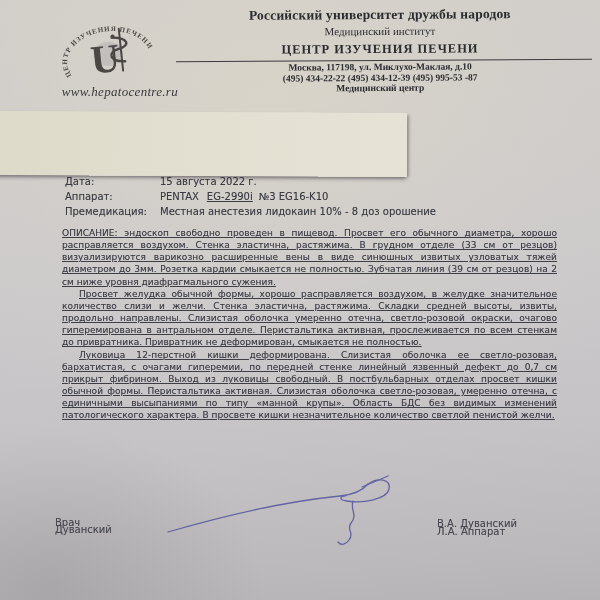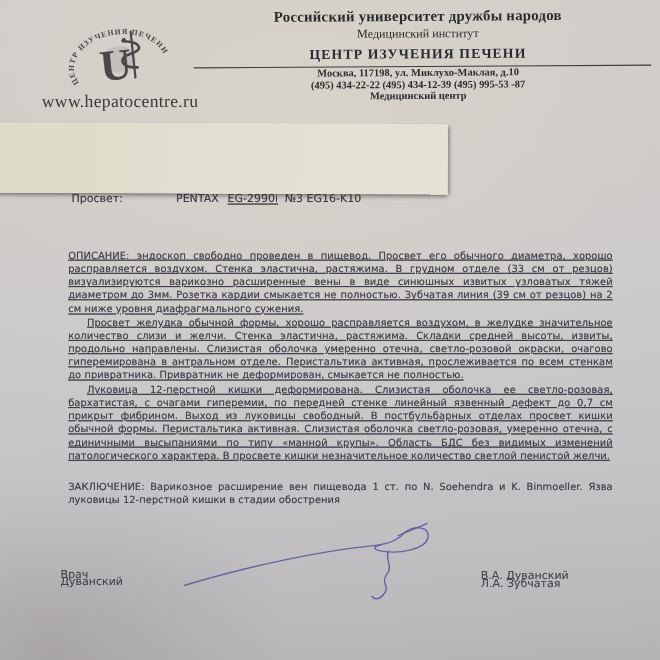--- a/index.html
+++ b/index.html
@@ -8,22 +8,22 @@
     position:relative;width:600px;height:600px;
     background:
       radial-gradient(60% 45% at 8% 98%, rgba(95,90,98,0.20) 0%, rgba(0,0,0,0) 60%),
       radial-gradient(140% 90% at 45% 16%, rgba(216,212,201,0.95) 0%, rgba(209,206,203,0.5) 38%, rgba(0,0,0,0) 62%),
       linear-gradient(176deg, #d3d0c9 0%, #cfccca 22%, #cbc8cb 48%, #c6c3c6 72%, #bcb9bc 92%, #b6b3b6 100%);
     font-family:"DejaVu Sans", sans-serif;
     color:#3e3e45;
   }
   
   #stamp{position:absolute;left:58px;top:12px;width:100px;height:78px;transform:rotate(-6deg);}
-  #website{position:absolute;left:38px;top:84px;width:140px;text-align:left;
-    font-family:"Liberation Serif", serif;font-size:16px;color:#3a3a3e;letter-spacing:0.3px;}
+  #website{position:absolute;left:38px;top:84px;width:140px;text-align:right;
+    font-family:"Liberation Serif", serif;font-size:13px;color:#3a3a3e;letter-spacing:0.3px;font-style:italic;}
   #letterhead{position:absolute;left:168px;top:7px;width:424px;text-align:center;transform:rotate(-0.35deg);
     font-family:"Liberation Serif", serif;color:#2b2b2f;}
   .lh-university{font-size:13.5px;font-weight:bold;letter-spacing:0.2px;}
   .lh-institute{font-size:11px;margin-top:2px;}
   .lh-center{font-size:12.5px;font-weight:bold;letter-spacing:1px;margin-top:5px;}
   .lh-rule{border:none;border-top:1.4px solid #3c3c3c;margin:3px 0 2px 8px;}
   .lh-small{font-size:9.5px;font-weight:bold;line-height:9.5px;margin-top:1px;}
   
   #strip{
     position:absolute;left:-5px;top:112px;width:412px;height:64px;
@@ -79,38 +79,41 @@
     <hr class="lh-rule">
     <div class="lh-small">Москва, 117198, ул. Миклухо-Маклая, д.10</div>
     <div class="lh-small">(495) 434-22-22   (495) 434-12-39 (495) 995-53 -87</div>
     <div class="lh-small">Медицинский центр</div>
   </div>
 
   <div id="strip"></div>
 
   <div id="meta">
     <div>
-      <span class="meta-label">Просвет:</span><span>PENTAX</span><span class="dev-model">EG-2990i</span><span>№3 EG16-K10</span>
+      <span class="meta-label">Дата:</span><span>15 августа 2022 г.</span>
+    </div>
+    <div>
+      <span class="meta-label">Аппарат:</span><span>PENTAX</span><span class="dev-model">EG-2990i</span><span>№3 EG16-K10</span>
+    </div>
+    <div>
+      <span class="meta-label">Премедикация:</span><span>Местная анестезия лидокаин 10% - 8 доз орошение</span>
     </div>
   </div>
 
   <div id="description">
     <p><span>ОПИСАНИЕ:</span> <span>эндоскоп свободно проведен в пищевод. Просвет его обычного диаметра, хорошо расправляется воздухом. Стенка эластична, растяжима. В грудном отделе (33 см от резцов) визуализируются варикозно расширенные вены в виде синюшных извитых узловатых тяжей диаметром до 3мм. Розетка кардии смыкается не полностью. Зубчатая линия (39 см от резцов) на 2 см ниже уровня диафрагмального сужения.</span></p>
     <p class="indent">Просвет желудка обычной формы, хорошо расправляется воздухом, в желудке значительное количество слизи и желчи. Стенка эластична, растяжима. Складки средней высоты, извиты, продольно направлены. Слизистая оболочка умеренно отечна, светло-розовой окраски, очагово гиперемирована в антральном отделе. Перистальтика активная, прослеживается по всем стенкам до привратника. Привратник не деформирован, смыкается не полностью.</p>
     <p class="indent">Луковица 12-перстной кишки деформирована. Слизистая оболочка ее светло-розовая, бархатистая, с очагами гиперемии, по передней стенке линейный язвенный дефект до 0,7 см прикрыт фибрином. Выход из луковицы свободный. В постбульбарных отделах просвет кишки обычной формы. Перистальтика активная. Слизистая оболочка светло-розовая, умеренно отечна, с единичными высыпаниями по типу «манной крупы». Область БДС без видимых изменений патологического характера. В просвете кишки незначительное количество светлой пенистой желчи.</p>
   </div>
 
-  <div id="conclusion">
-    <span>ЗАКЛЮЧЕНИЕ:</span> <span>Варикозное расширение вен пищевода 1 ст. по N. Soehendra и K. Binmoeller. Язва луковицы 12-перстной кишки в стадии обострения</span>
-  </div>
 
   <div class="sig-label" style="top:501px;margin-top:16px;">Врач</div>
   <div class="sig-name" style="top:502px;margin-top:16px;">В.А. Дуванский</div>
   <div class="sig-label" style="top:524px;">Дуванский</div>
-  <div class="sig-name" style="top:526px;">Л.А. Зубчатая</div>
+  <div class="sig-name" style="top:526px;">Л.А. Аппарат</div>
 
   <svg id="sig-ink" width="260" height="100" viewBox="0 0 260 100">
     <g fill="none" stroke="#5a5aa0" stroke-width="1.3" stroke-linecap="round" opacity="0.9">
       <path d="M 18,62 C 80,44 140,31 190,26 C 205,24.5 213,20 218,14"></path>
       <path d="M 218,14 C 228,7 241,9 239,19 C 237,29 213,34 197,31 C 188,29.5 190,26.5 196,25.5"></path>
       <path d="M 203,31 C 200,40 208,45 201,53 C 196,60 205,63 199,70 C 196,74.5 191,76 188,72"></path>
       <path d="M 212,17 L 238,6"></path>
     </g>
   </svg>
 

